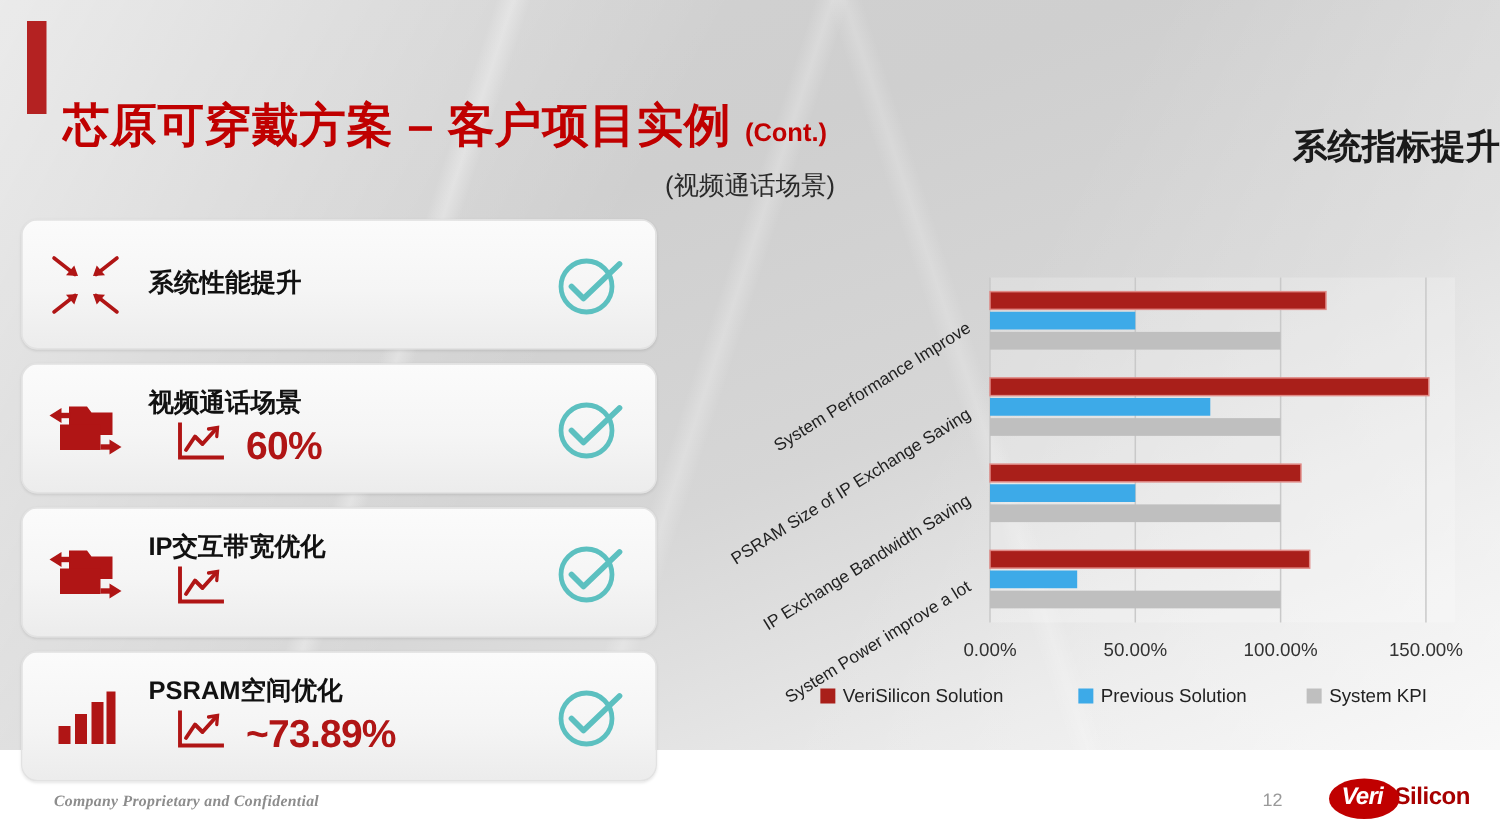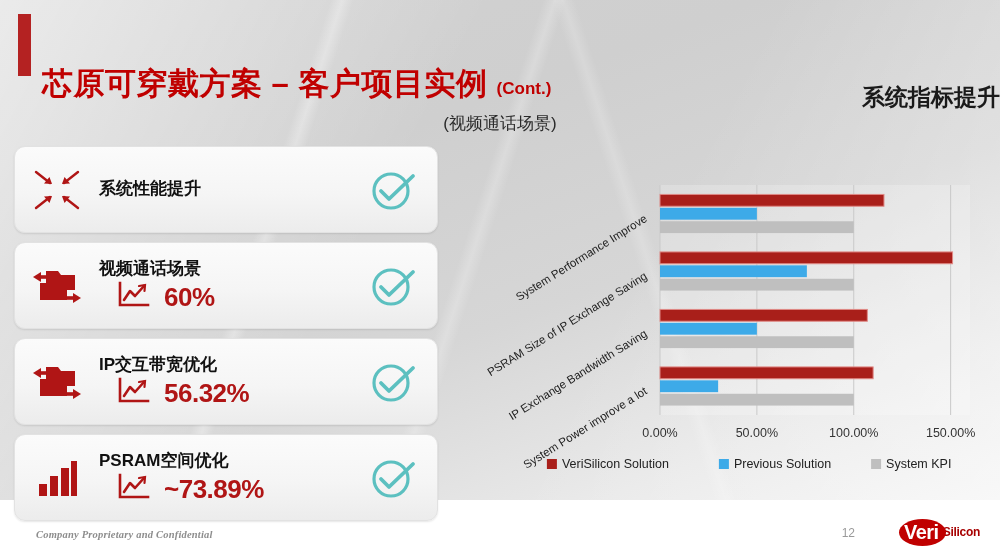--- a/index.html
+++ b/index.html
@@ -180,28 +180,29 @@
     position: relative;
     width: 47px; height: 27px;
     background: #c00000;
     border-radius: 50%;
     display: flex;
     align-items: center;
     justify-content: center;
   }
   .logo-mark-text {
     color: #ffffff;
-    font-size: 20px;
-    font-weight: 700;
+    font-size: 16px;
+    font-weight: 700;
+    font-style: italic;
     letter-spacing: -0.5px;
     padding-right: 2px;
   }
   .logo-text {
     color: #a70000;
-    font-size: 12px;
+    font-size: 16px;
     font-weight: 700;
     margin-left: -3px;
     letter-spacing: -0.3px;
   }
 </style>
 </head>
 <body>
 
 <div class="slide">
 
@@ -295,21 +296,20 @@
       <div class="card-body">
         <div class="card-label">IP交互带宽优化</div>
         <div class="card-value-row">
           <span>
             <svg width="33" height="28" viewBox="0 0 33 28">
               <path d="M3 2 L3 24 L31 24" stroke="#b01515" stroke-width="2.6" fill="none" stroke-linecap="square"></path>
               <path d="M7 19 L13 10 L18 15 L27 5" stroke="#b01515" stroke-width="2.6" fill="none" stroke-linecap="round" stroke-linejoin="round"></path>
               <path d="M22 5 L28 4 L27.5 10" stroke="#b01515" stroke-width="2.2" fill="none" stroke-linecap="round"></path>
             </svg>
           </span>
-          <span class="card-value">56.32%</span>
         </div>
       </div>
       <div class="card-check">
         <svg width="52" height="46" viewBox="0 0 52 46">
           <circle cx="23" cy="24" r="17" stroke="#5cc0c0" stroke-width="3.2" fill="none"></circle>
           <path d="M13 24 L21 32 L45 9" stroke="#5cc0c0" stroke-width="3.8" fill="none" stroke-linecap="round" stroke-linejoin="round"></path>
         </svg>
       </div>
     </div>
 

